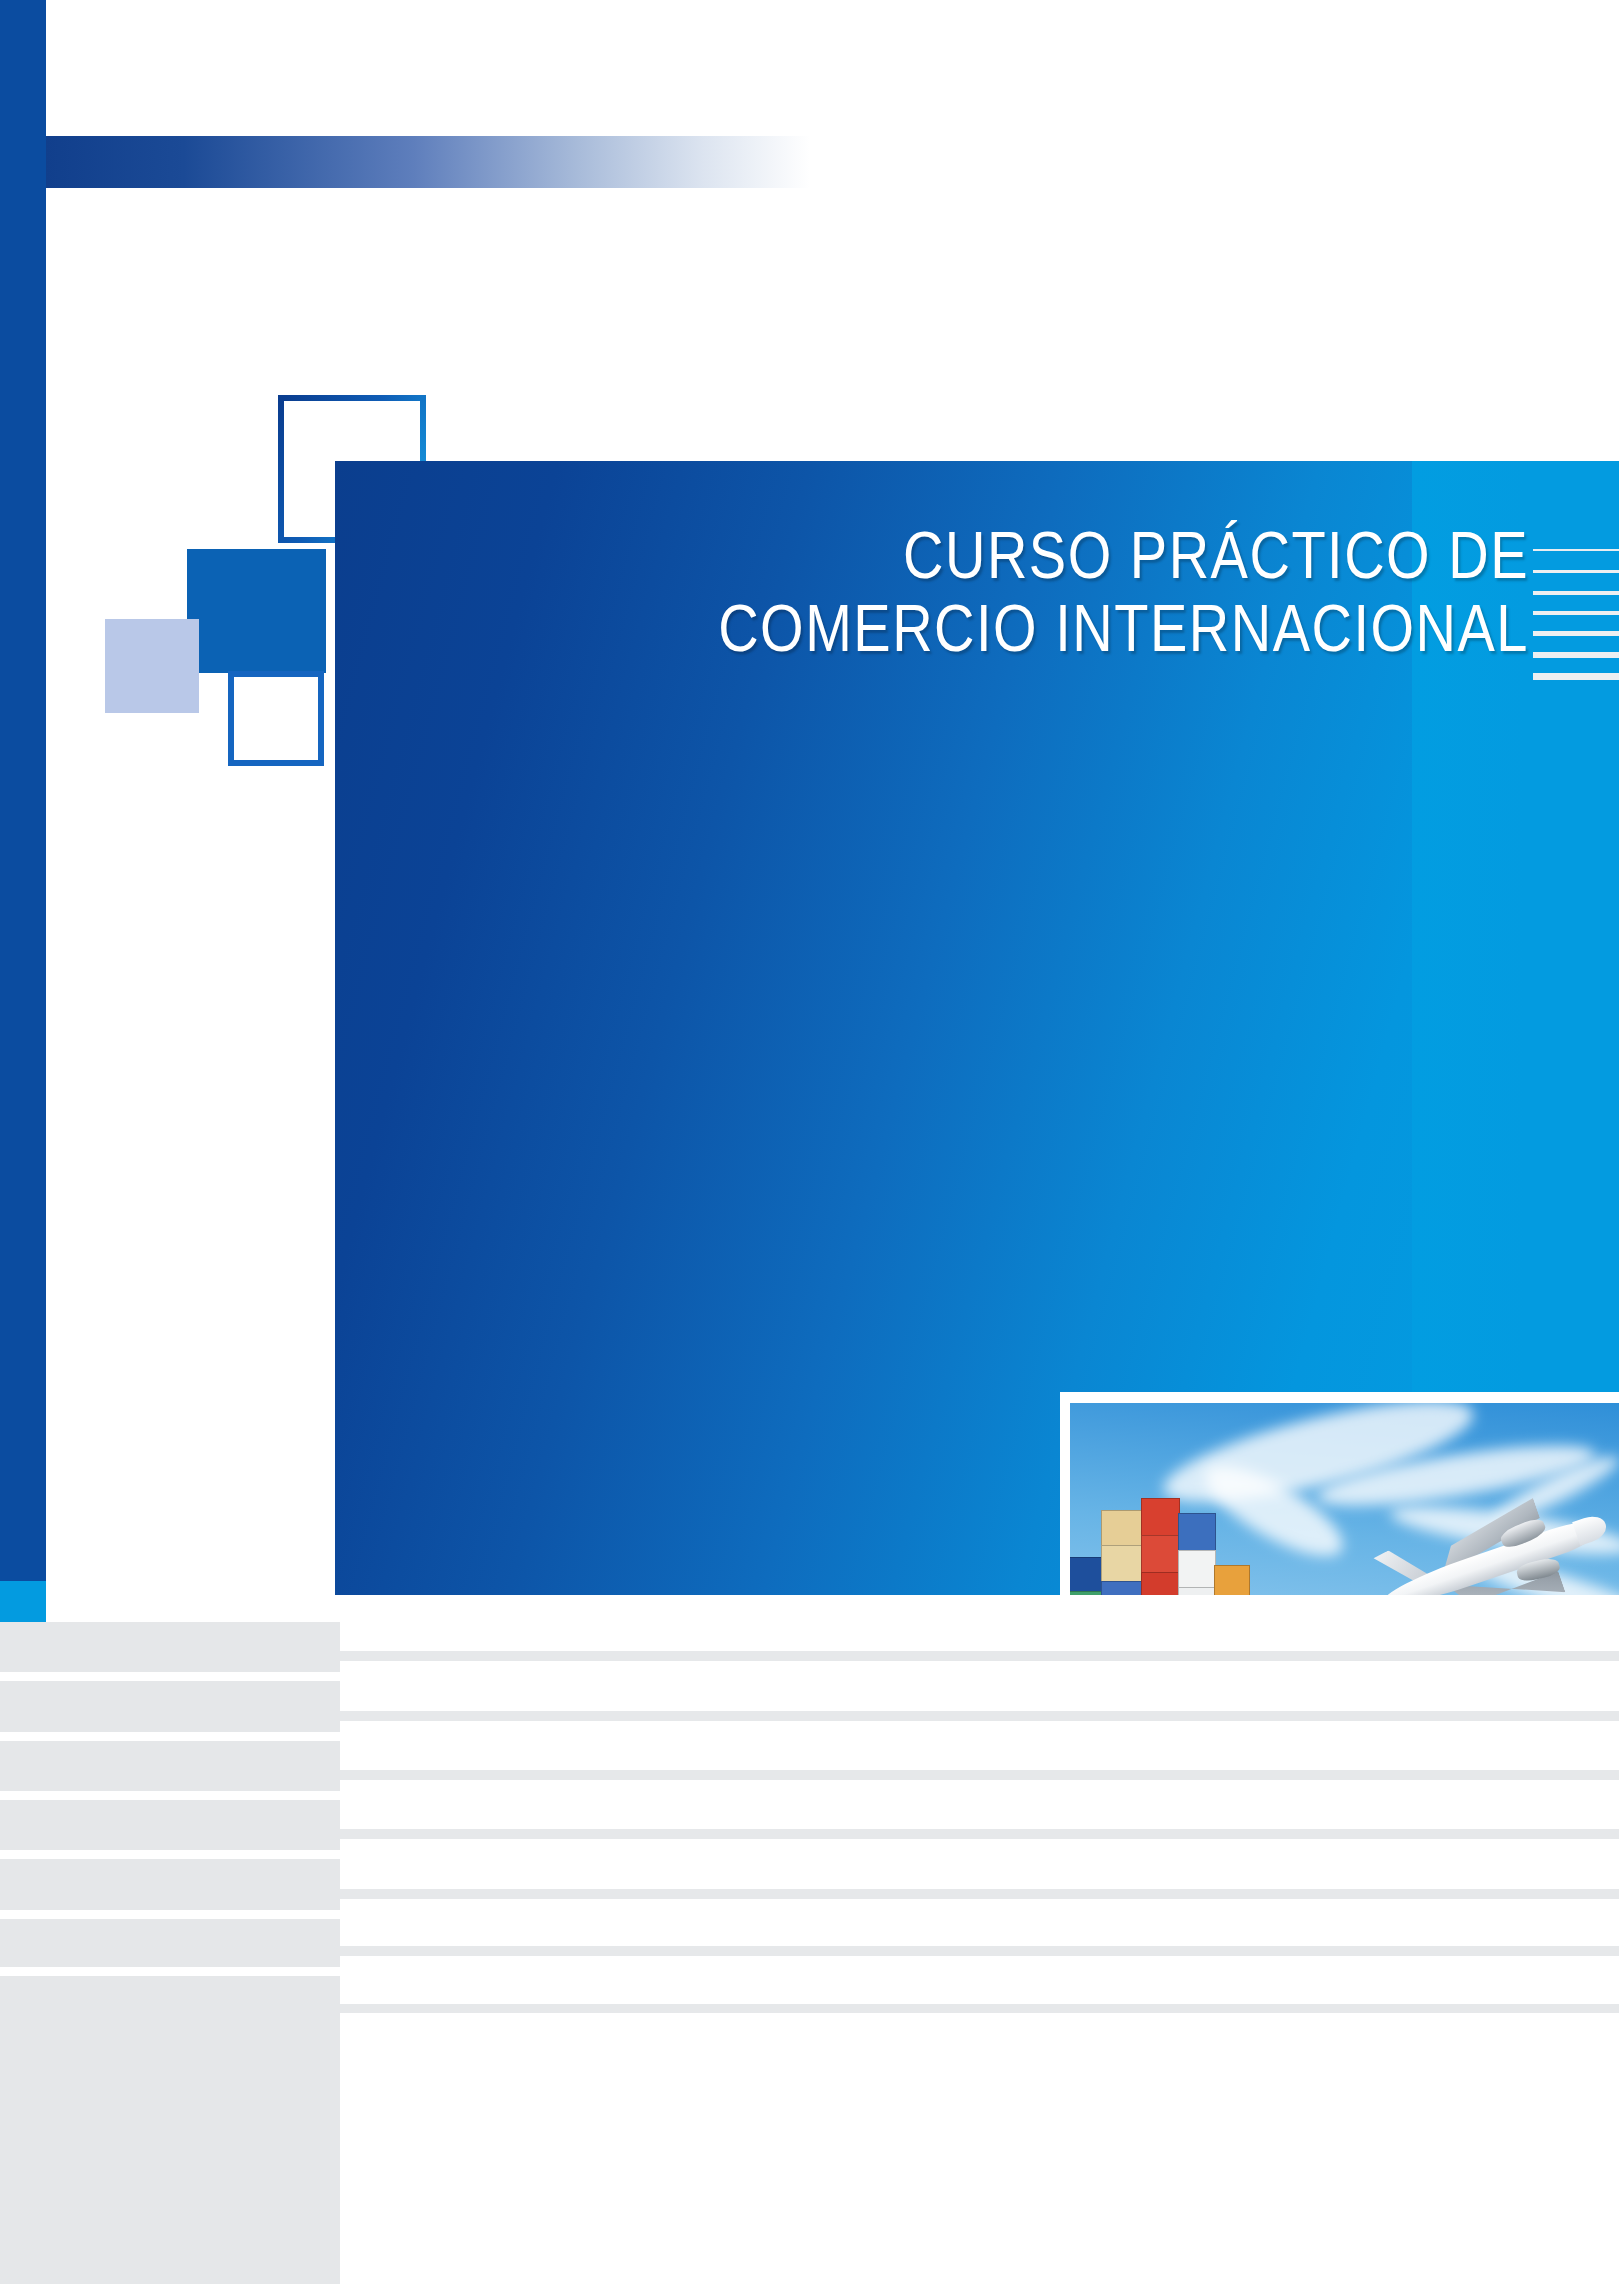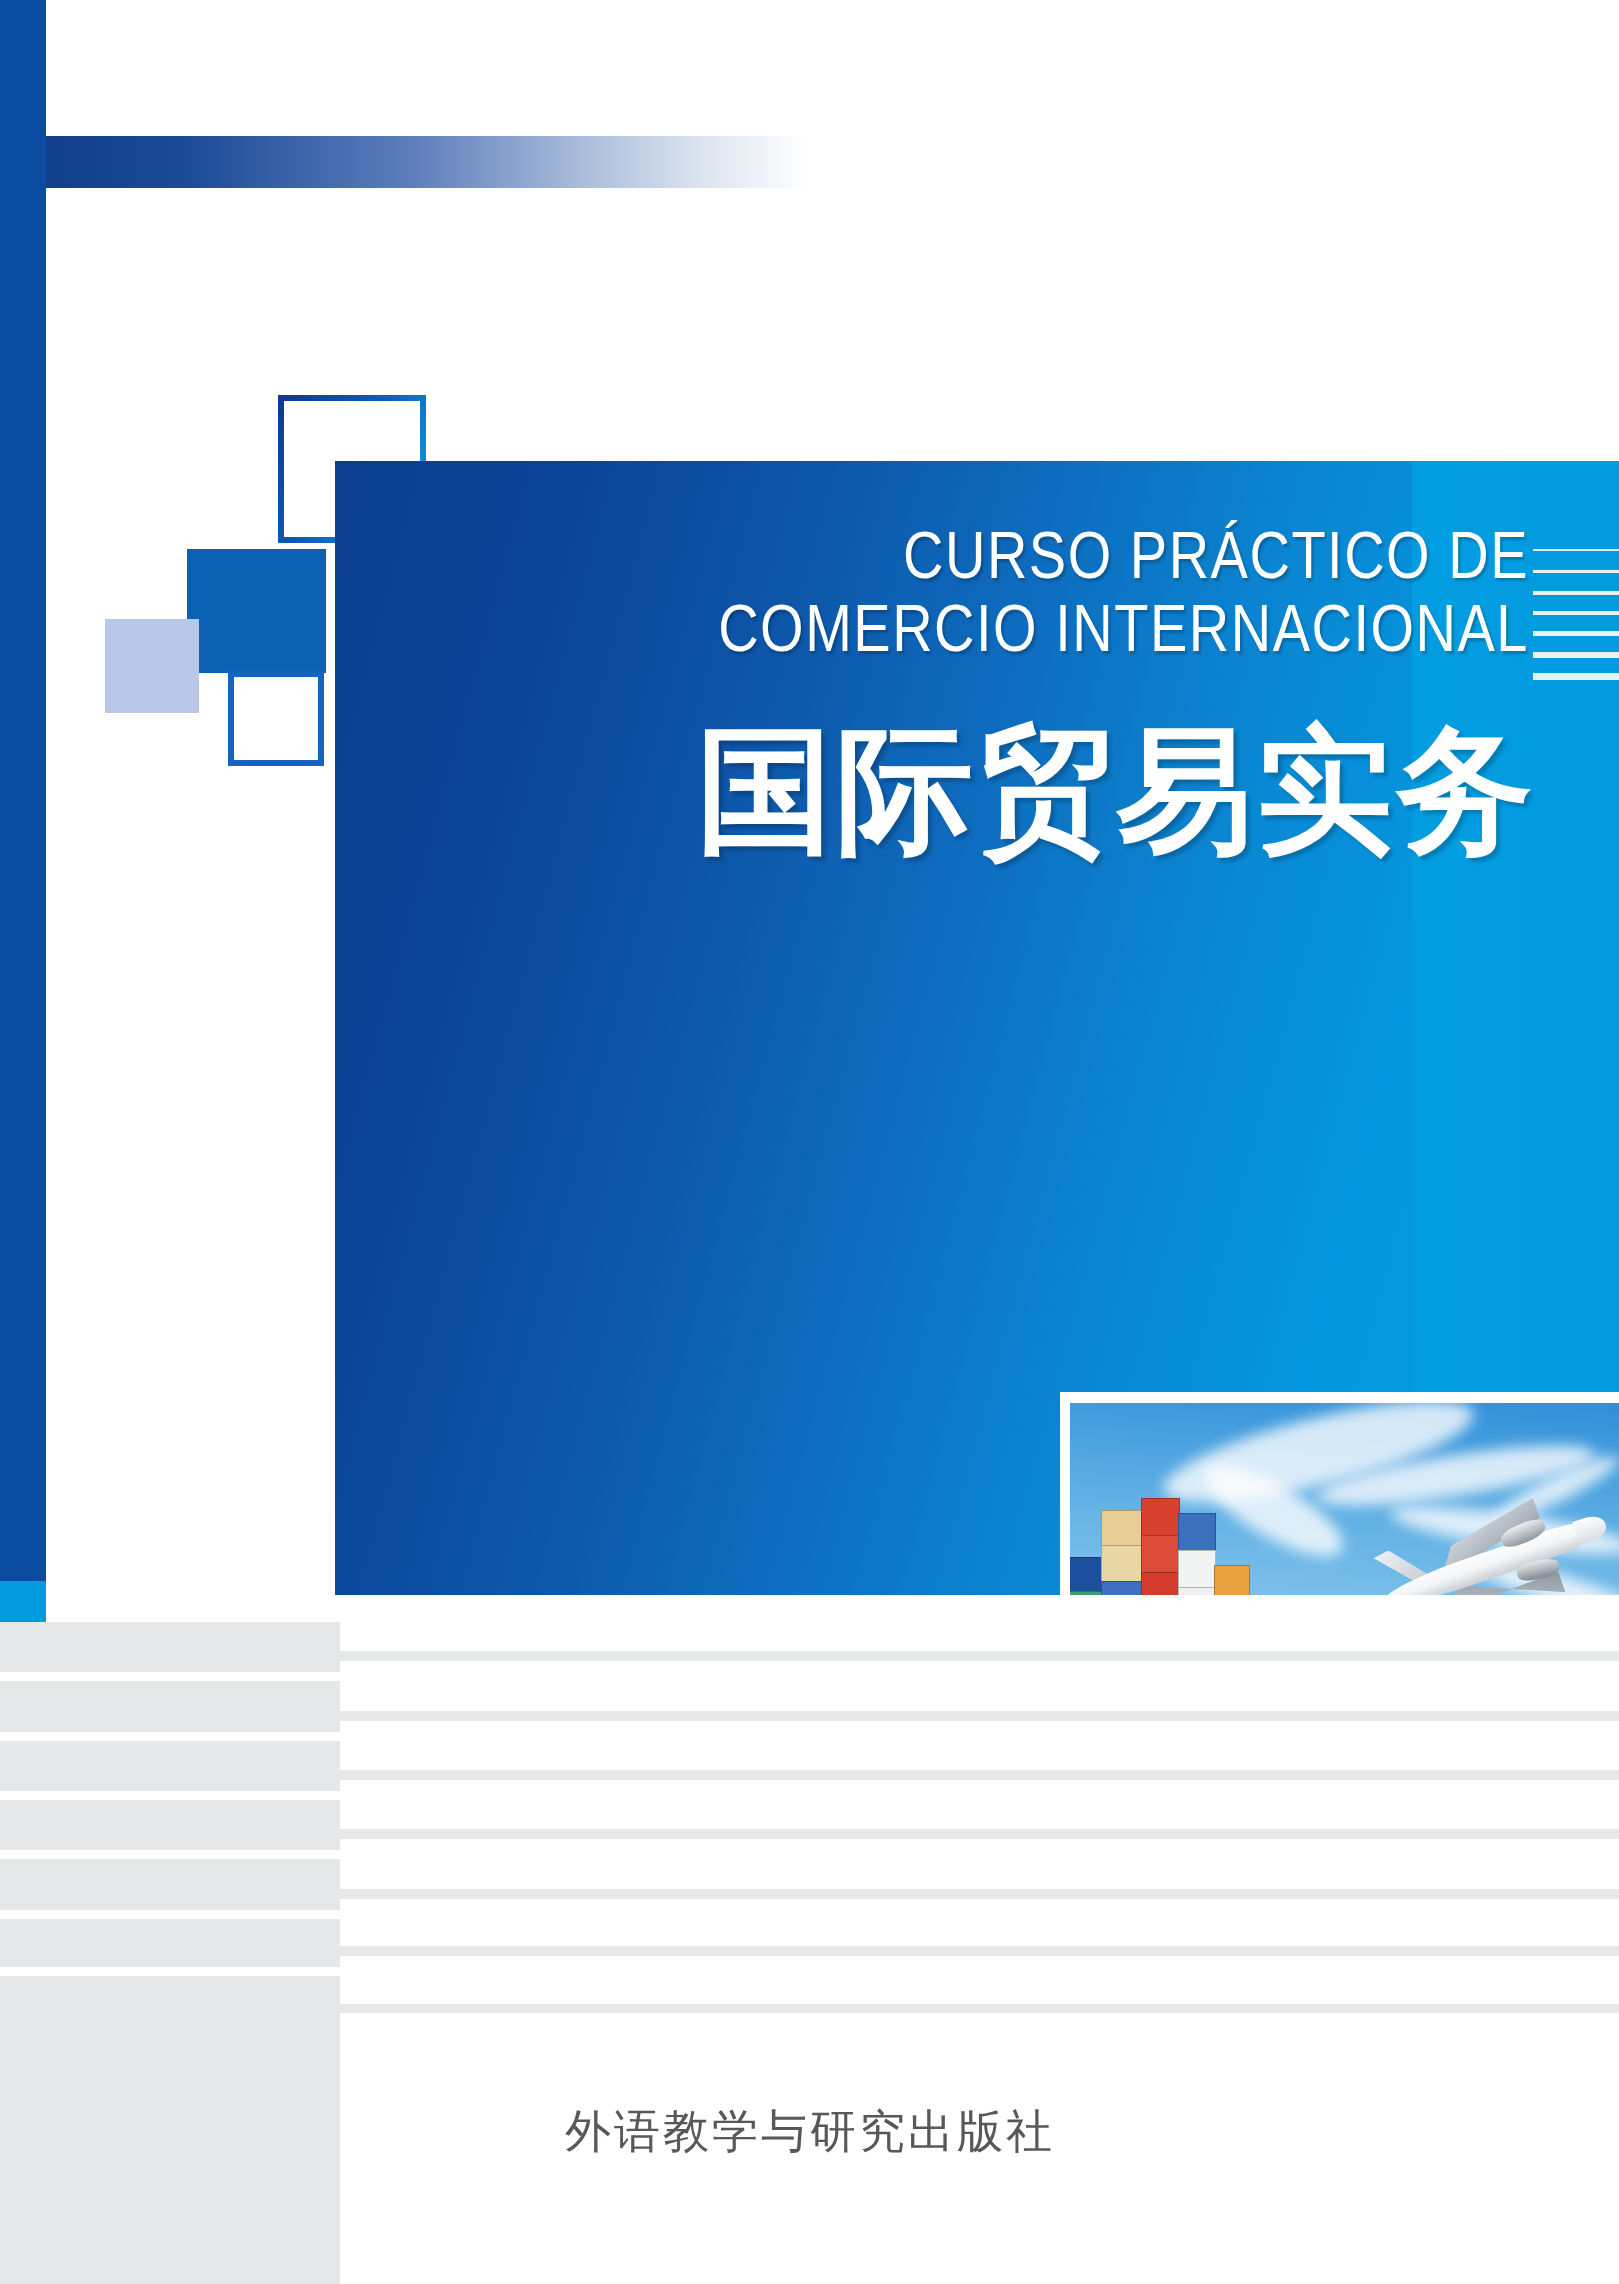--- a/index.html
+++ b/index.html
@@ -314,21 +314,20 @@
     <i></i>
     <i></i>
   </div>
 
   <div class="es-title">
     <span>CURSO PRÁCTICO DE</span>
     <span>COMERCIO INTERNACIONAL</span>
   </div>
 
   <div class="cn-title">
-    <span class="l2">国际贸易实务</span>
   </div>
 
 
   <div class="photo-frame"></div>
   <div class="photo">
     <div class="cloud c1"></div>
     <div class="cloud c8"></div>
     <div class="cloud c2"></div>
     <div class="cloud c9"></div>
     <div class="cloud c3"></div>
@@ -426,16 +425,15 @@
   <div class="gray-right-zone">
     <div class="gr-line" style="top:56px;height:10.4px;"></div>
     <div class="gr-line" style="top:116px;height:10.4px;"></div>
     <div class="gr-line" style="top:175px;height:10.4px;"></div>
     <div class="gr-line" style="top:234px;height:10.4px;"></div>
     <div class="gr-line" style="top:294px;height:10.4px;"></div>
     <div class="gr-line" style="top:351px;height:10.4px;"></div>
     <div class="gr-line" style="top:409px;height:9px;"></div>
   </div>
 
-  <div class="publisher">外语教学与研究出版社</div>
 
 </div>
 
 
 </body></html>

